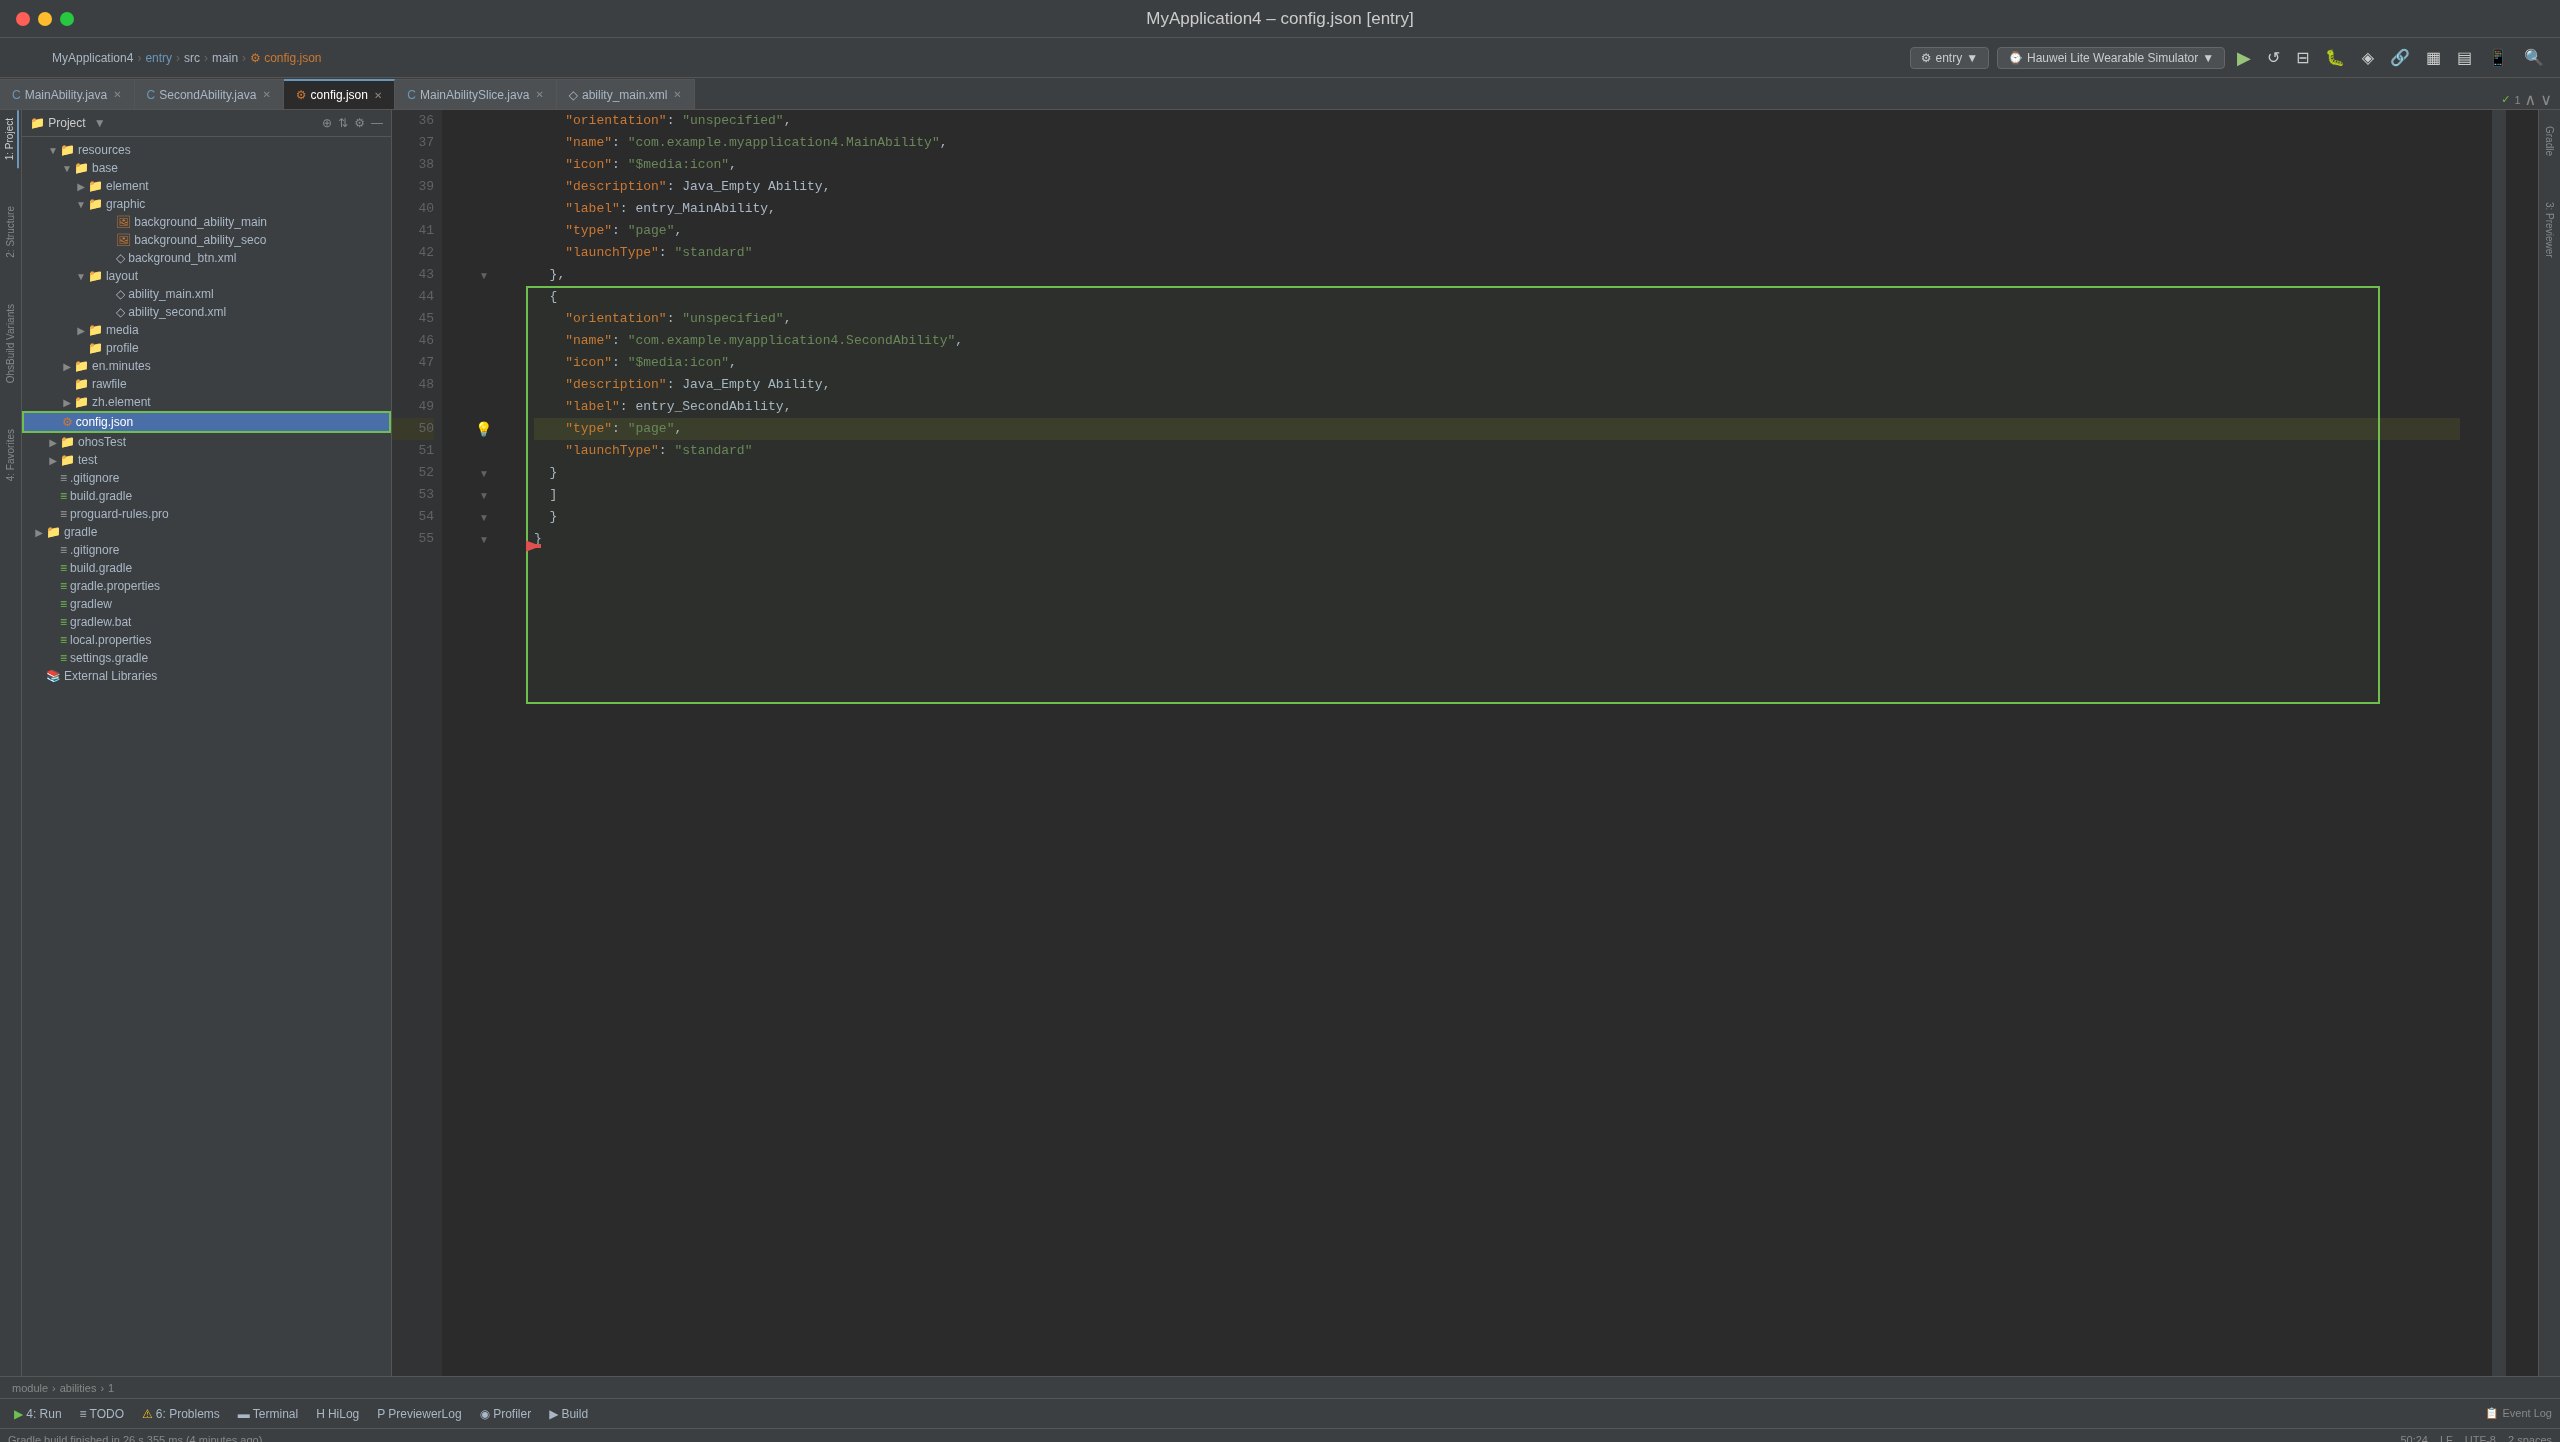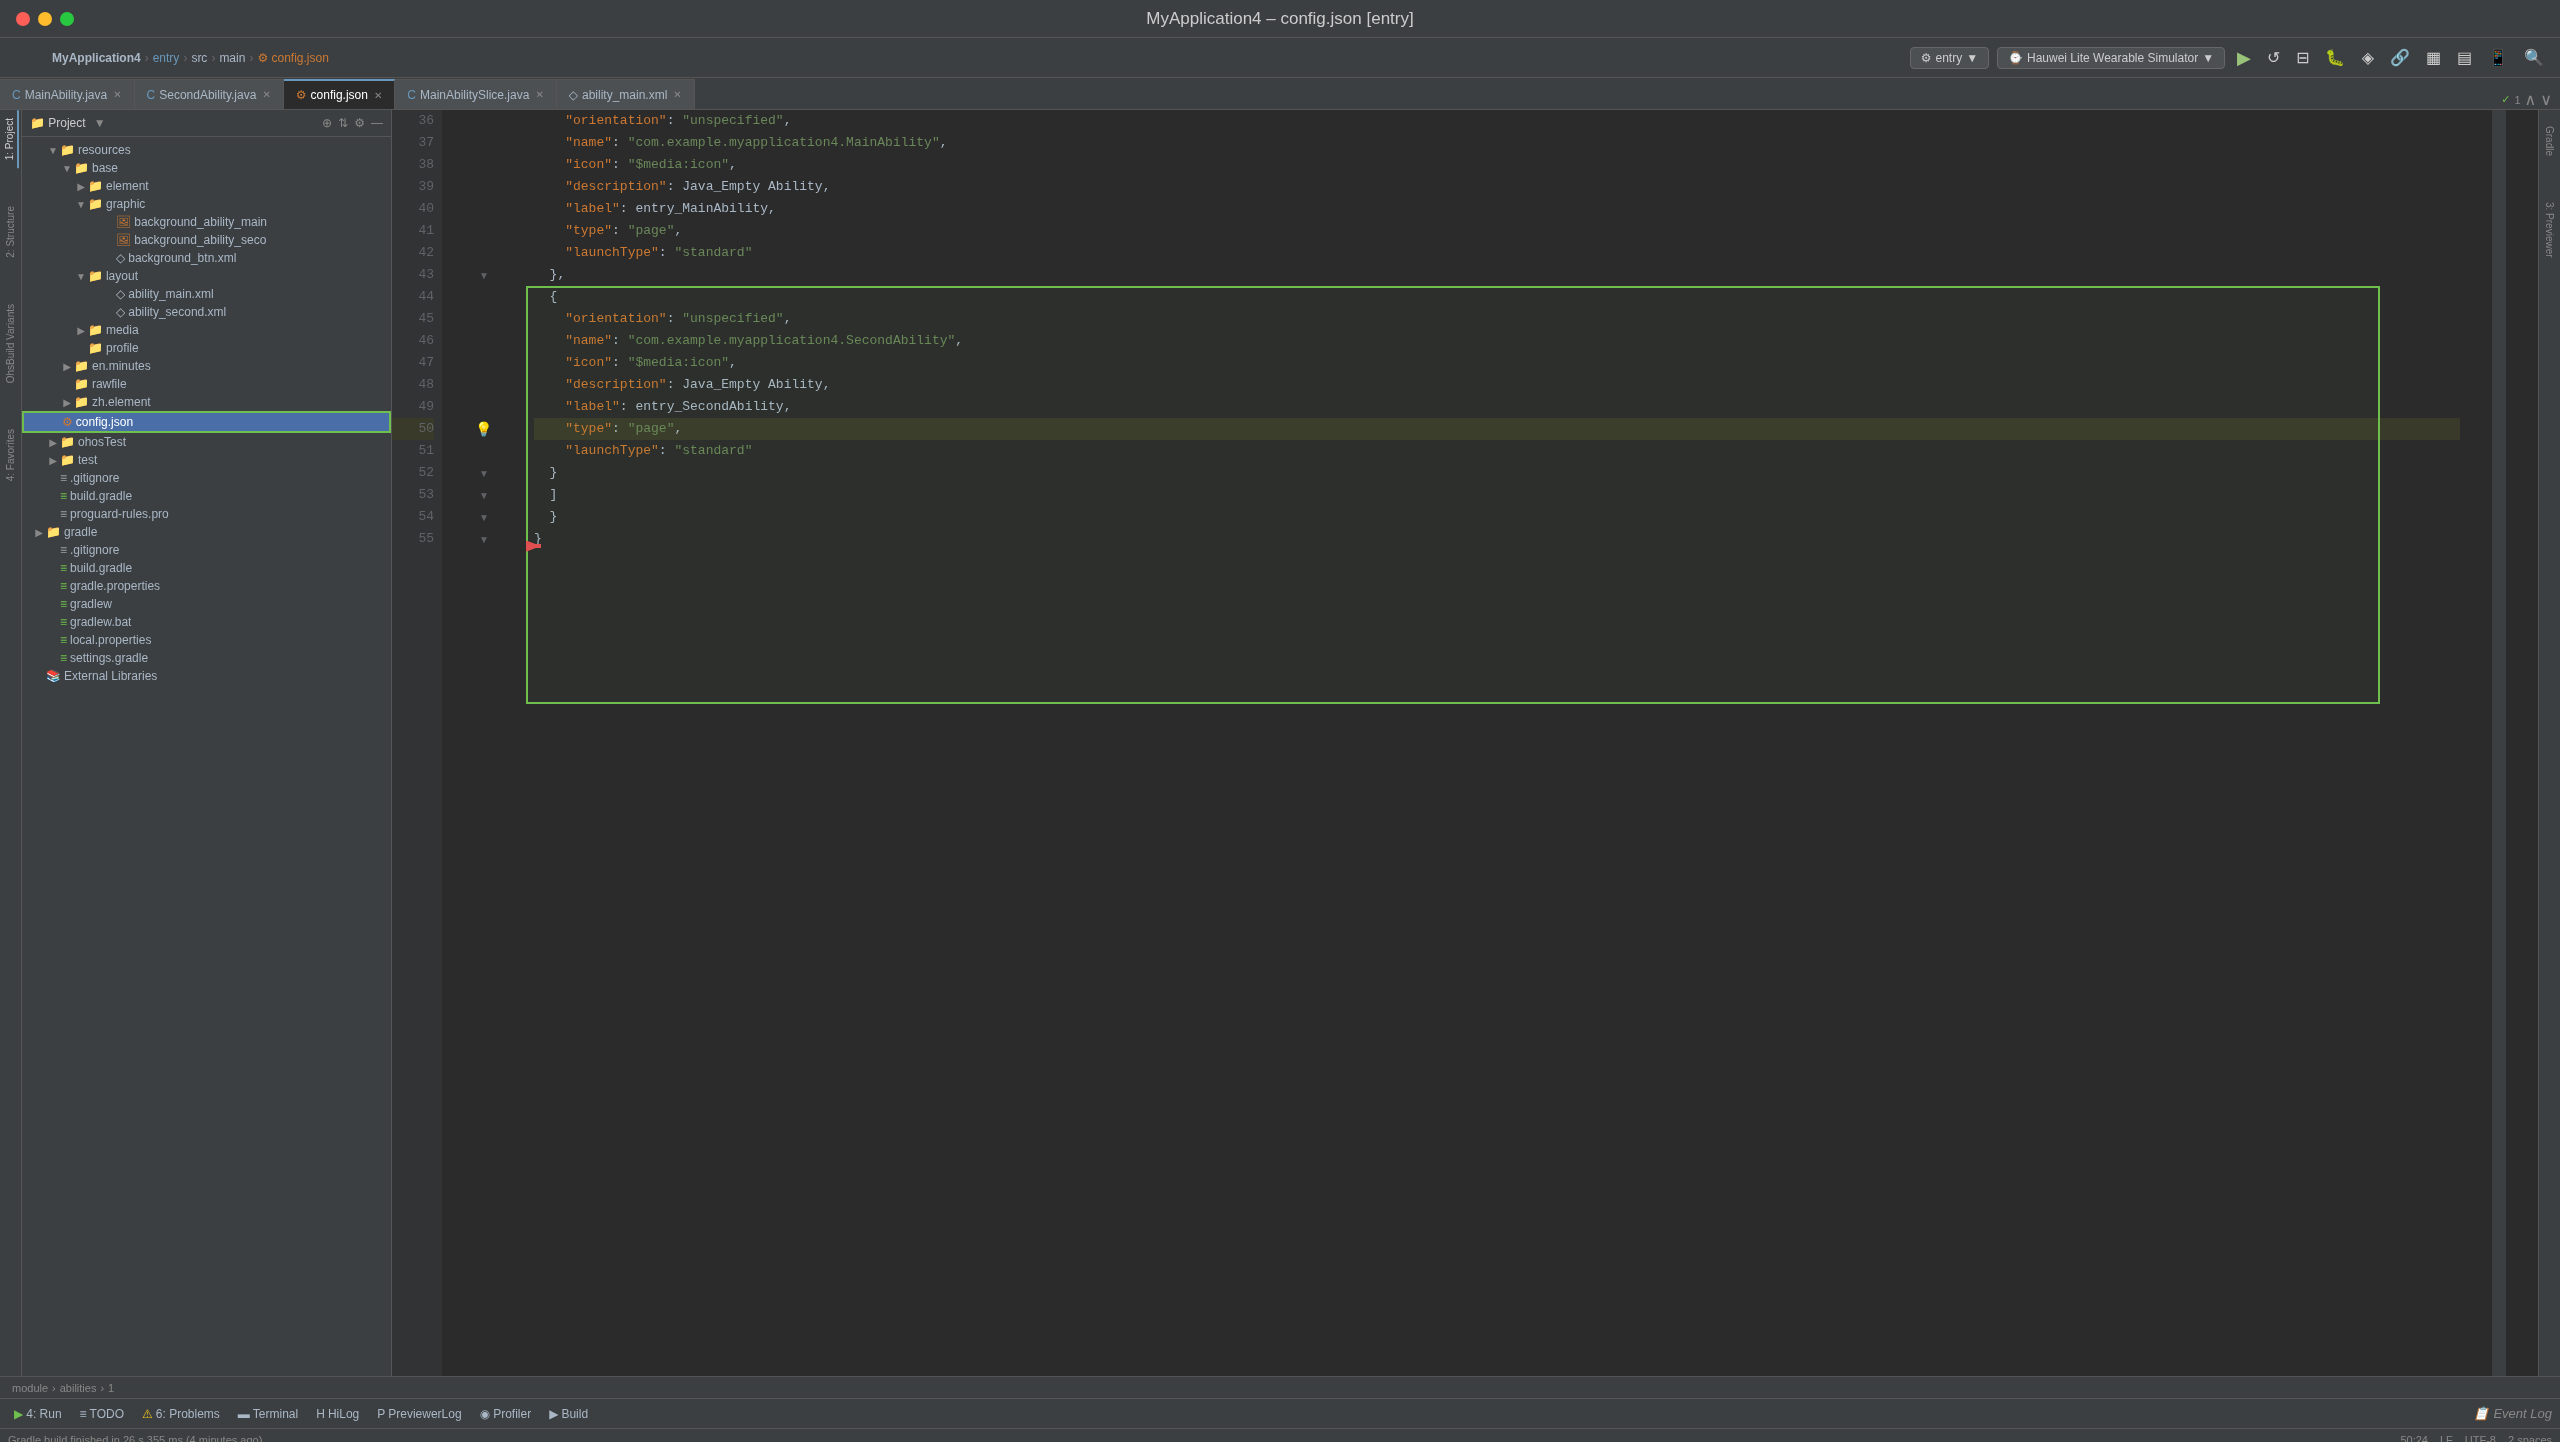--- a/index.html
+++ b/index.html
@@ -273,23 +273,22 @@
       align-items: center;
       gap: 3px;
       padding: 2px 6px;
       cursor: pointer;
       color: #a9b7c6;
     }
     .bottom-right {
       margin-left: auto;
       display: flex;
       gap: 8px;
-      font-size: 13px;
+      font-size: 11px;
       color: #888;
-      font-style: italic;
     }
 
     
     .status-bar {
       height: 22px;
       background: #3c3f41;
       border-top: 1px solid #555;
       display: flex;
       align-items: center;
       padding: 0 8px;
@@ -331,21 +330,21 @@
   <div class="titlebar-dots">
     <div class="dot dot-red"></div>
     <div class="dot dot-yellow"></div>
     <div class="dot dot-green"></div>
   </div>
   <span class="titlebar-title">MyApplication4 – config.json [entry]</span>
 </div>
 
 <div class="main-toolbar">
   <div class="toolbar-breadcrumb">
-    <span style="color:#a9b7c6;font-weight:bold;padding-left:40px;">MyApplication4</span>
+    <span style="color:#a9b7c6;font-weight:normal;padding-left:40px;">MyApplication4</span>
     <span class="breadcrumb-sep">›</span>
     <span style="color:#6897bb;">entry</span>
     <span class="breadcrumb-sep">›</span>
     <span>src</span>
     <span class="breadcrumb-sep">›</span>
     <span>main</span>
     <span class="breadcrumb-sep">›</span>
     <span style="color:#cc7832;">⚙ config.json</span>
   </div>
   <div class="toolbar-spacer"></div>

